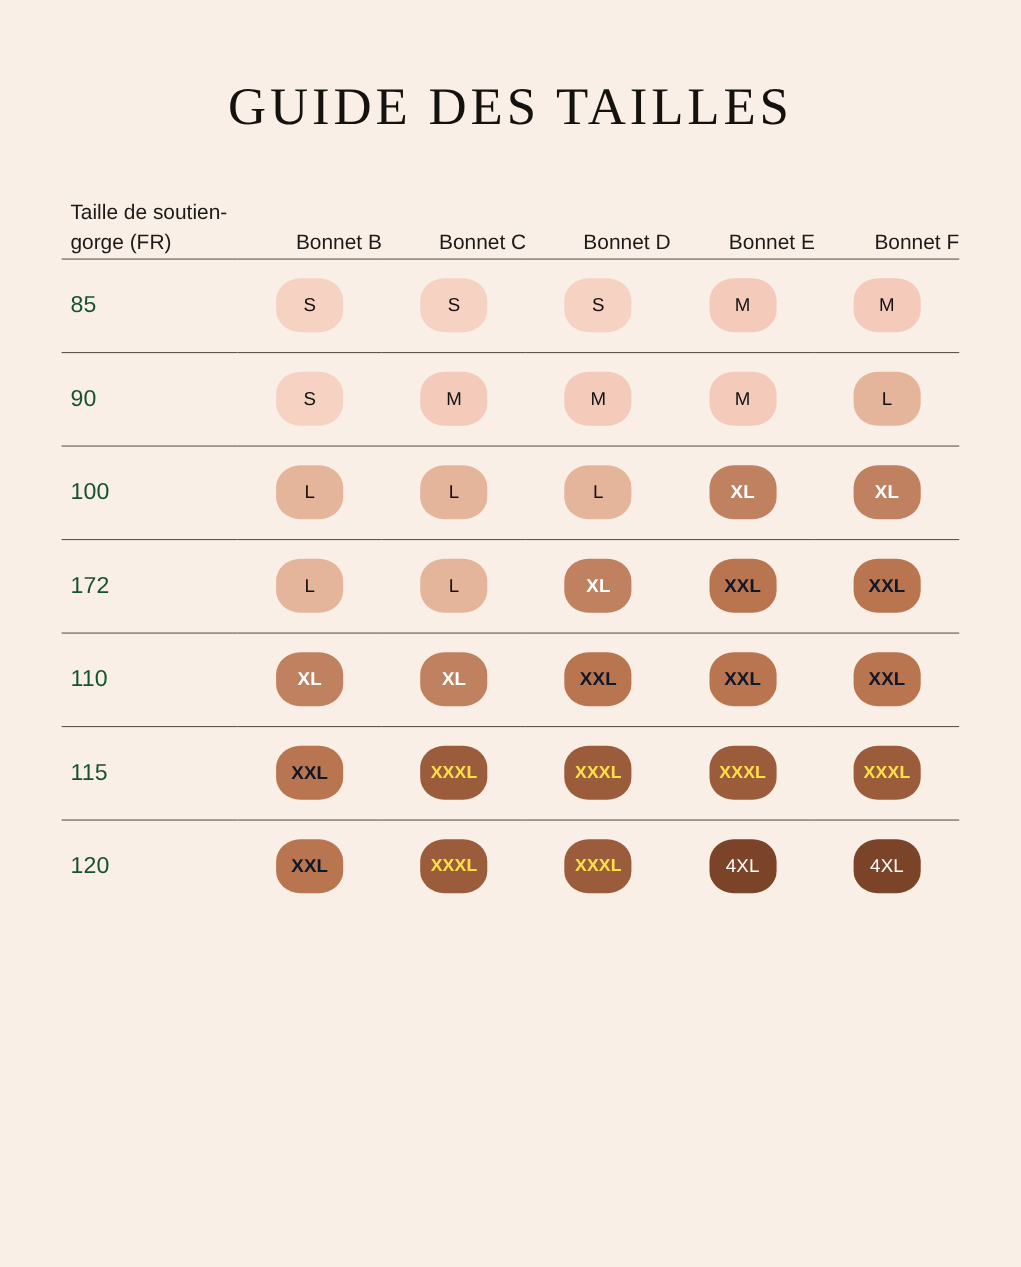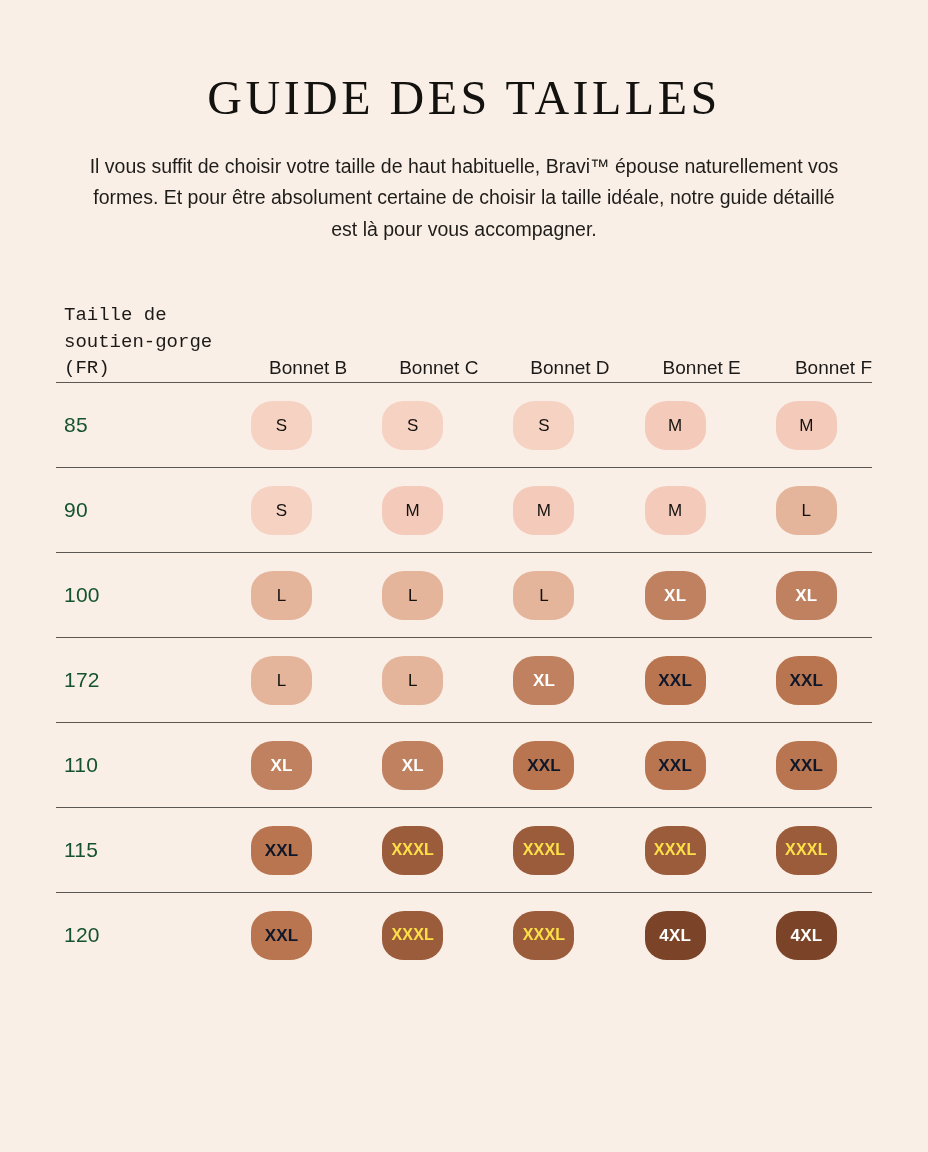--- a/index.html
+++ b/index.html
@@ -77,21 +77,20 @@
     color: #1c1a18;
     padding-bottom: 16px;
     line-height: 1.42;
   }
 
   thead th.row-head {
     text-align: left;
     padding-left: 8px;
     vertical-align: top;
     padding-top: 0;
-    font-family: Liberation Mono, monospace;
   }
 
   thead tr.head-row th {
     border-bottom: 1.6px solid #5d5753;
   }
 
   tbody td {
     height: 84px;
     text-align: center;
     vertical-align: middle;
@@ -124,32 +123,31 @@
     line-height: 1;
     box-sizing: border-box;
   }
 
   .pill.sz-S    { background: #f6d2c3; color: #14120f; }
   .pill.sz-M    { background: #f4cbba; color: #14120f; }
   .pill.sz-L    { background: #e4b59b; color: #14120f; }
   .pill.sz-XL   { background: #c08160; color: #ffffff; }
   .pill.sz-XXL  { background: #b9754f; color: #0f172a; font-weight: 700; }
   .pill.sz-XXXL { background: #9b5c3c; color: #fde047; font-weight: 700; font-size: 16px; }
-  .pill.sz-4XL  { background: #7b4428; color: #ffffff; font-weight: 700; }
+  .pill.sz-4XL  { background: #7b4428; color: #ffffff; font-weight: 400; }
 
   .pill.sz-XL   { font-weight: 700; }
 </style>
 </head>
 <body>
 
 <div class="page">
 
   <h1 class="title">GUIDE DES TAILLES</h1>
 
-  <p class="intro">Il vous suffit de choisir votre taille de haut habituelle, Bravi™ épouse naturellement vos formes. Et pour être absolument certaine de choisir la taille idéale, notre guide détaillé est là pour vous accompagner.</p>
 
   <div class="table-wrap">
     <table class="size-table">
       <colgroup>
         <col class="col-label">
         <col class="col-cup">
           <col class="col-cup">
           <col class="col-cup">
         <col class="col-cup">
           <col class="col-cup">

